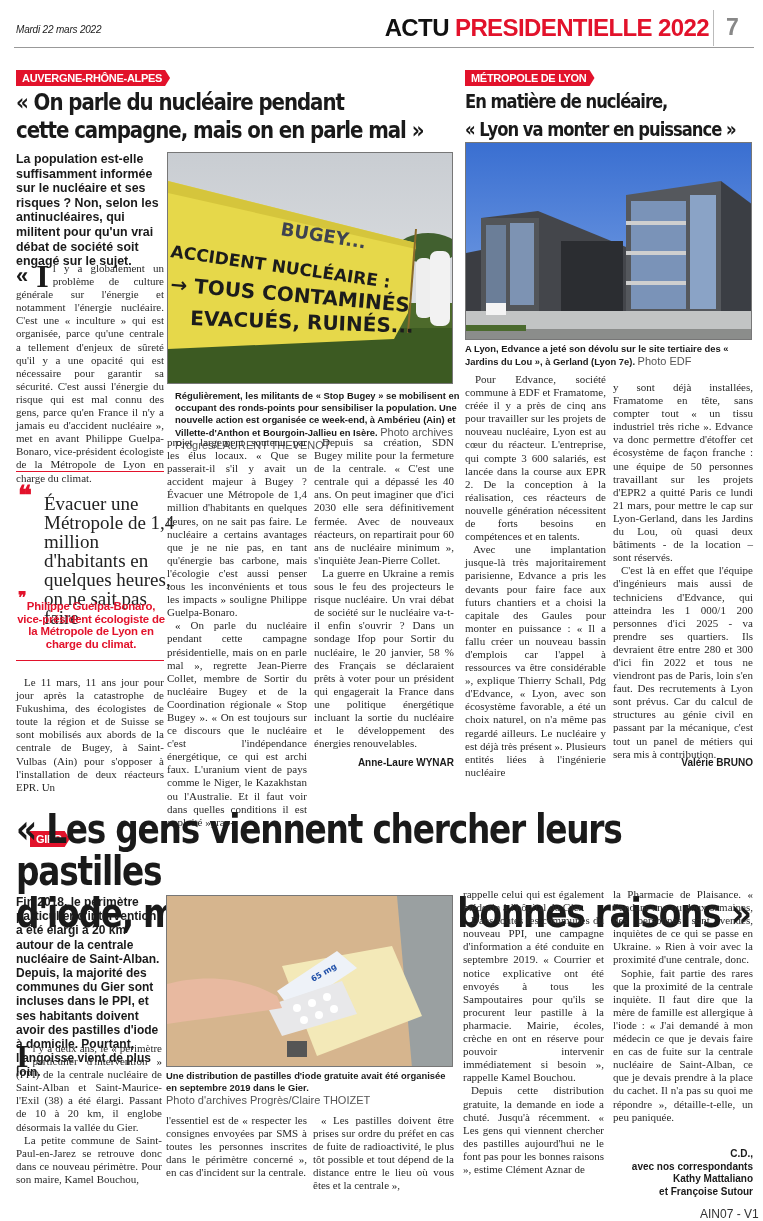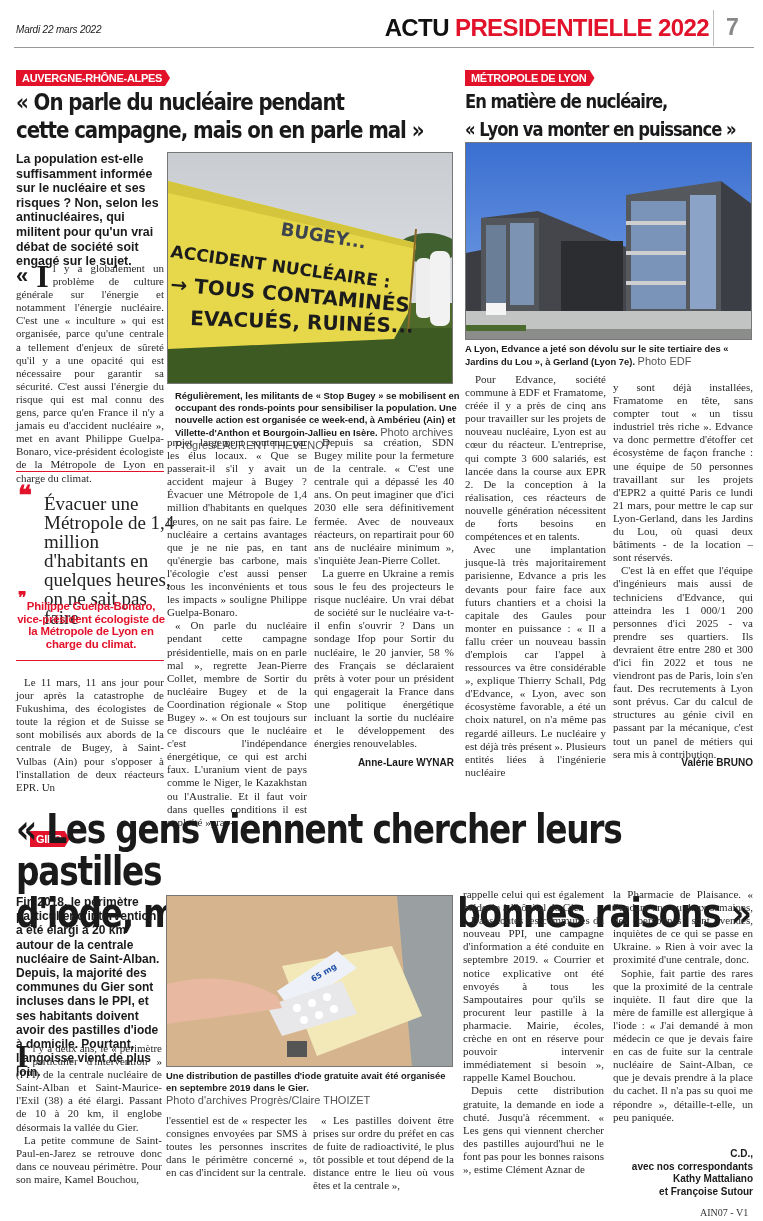--- a/index.html
+++ b/index.html
@@ -42,21 +42,21 @@
 
   
   .pq-rule { height: 1px; background: #e2122b; }
   .pq-mark { font-family: "Liberation Sans", sans-serif; font-weight: bold; color: #e2122b; font-size: 26px; line-height: 20px; }
   .pq-text { font-family: "Liberation Serif", serif; font-size: 19px; line-height: 19px; color: #222; }
   .pq-author { font-family: "Liberation Sans", sans-serif; font-weight: bold; color: #e2122b; font-size: 11.4px; line-height: 12.5px; text-align: center; letter-spacing: -0.2px; }
 
   
   .photo { overflow: hidden; border: 1px solid #777; }
 
-  .code { font-family: Liberation Serif, serif; font-size: 10px; color: #333; }
+  .code { font-family: Liberation Sans, sans-serif; font-size: 12px; color: #333; }
 </style>
 </head>
 <body>
 
 <div class="abs hdr-date">Mardi 22 mars 2022</div>
 <div class="abs hdr-title">
   <span class="black">ACTU</span>
   <span class="red">PRESIDENTIELLE 2022</span>
 </div>
 <div class="abs hdr-sep"></div>

